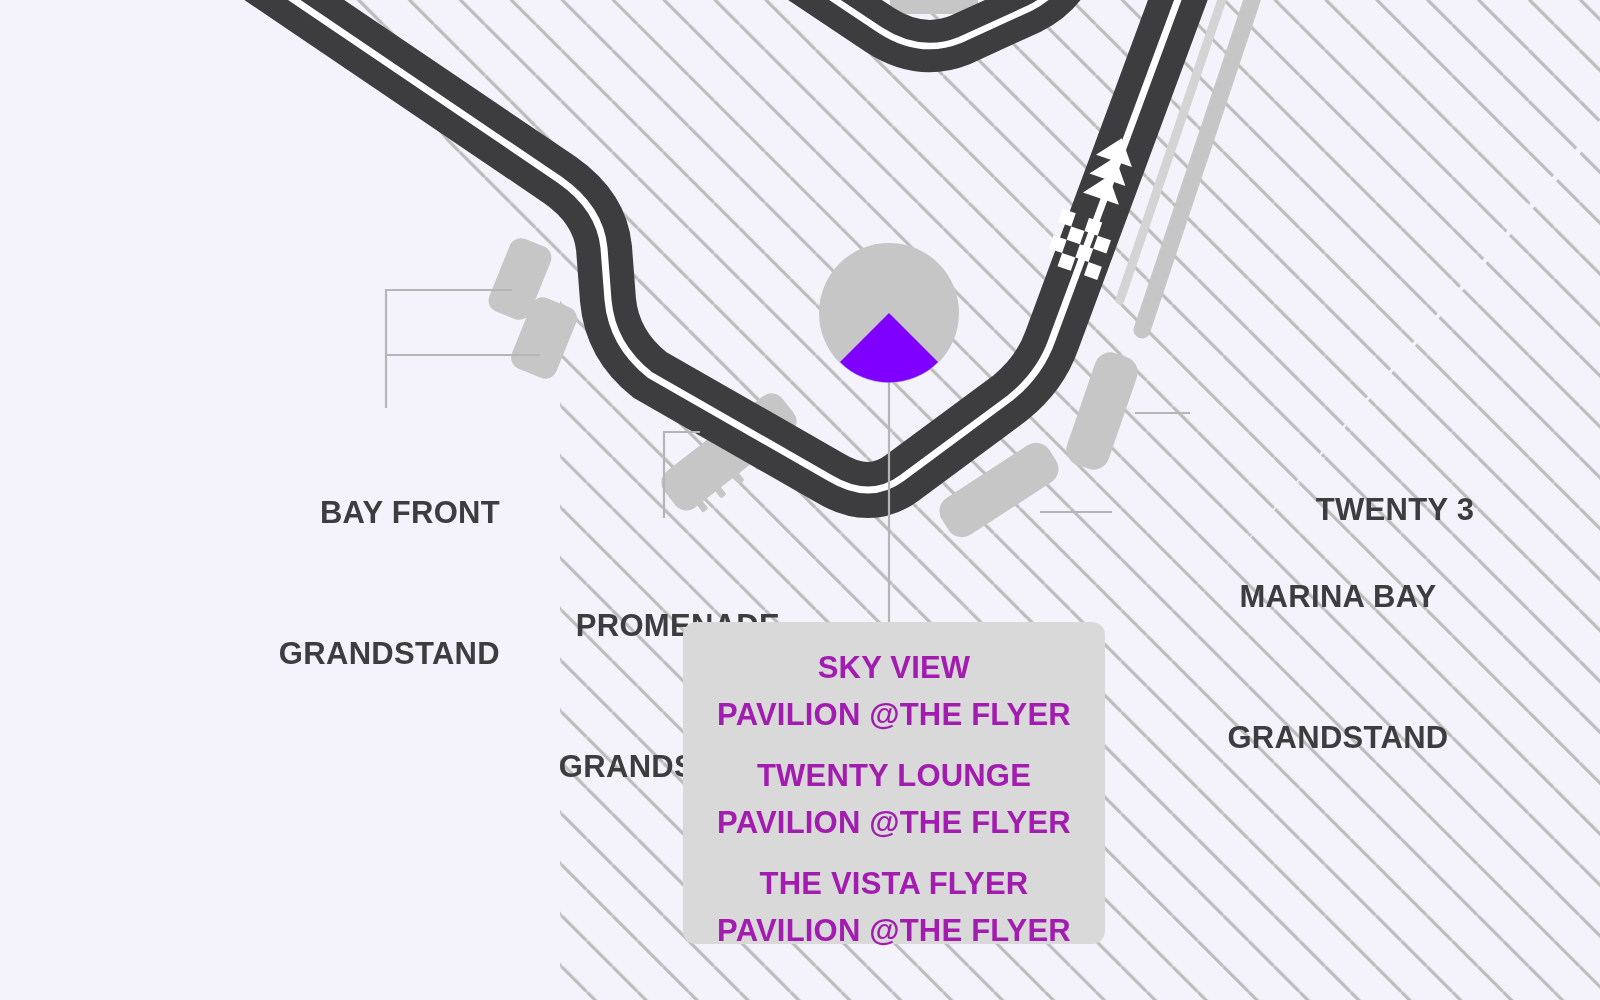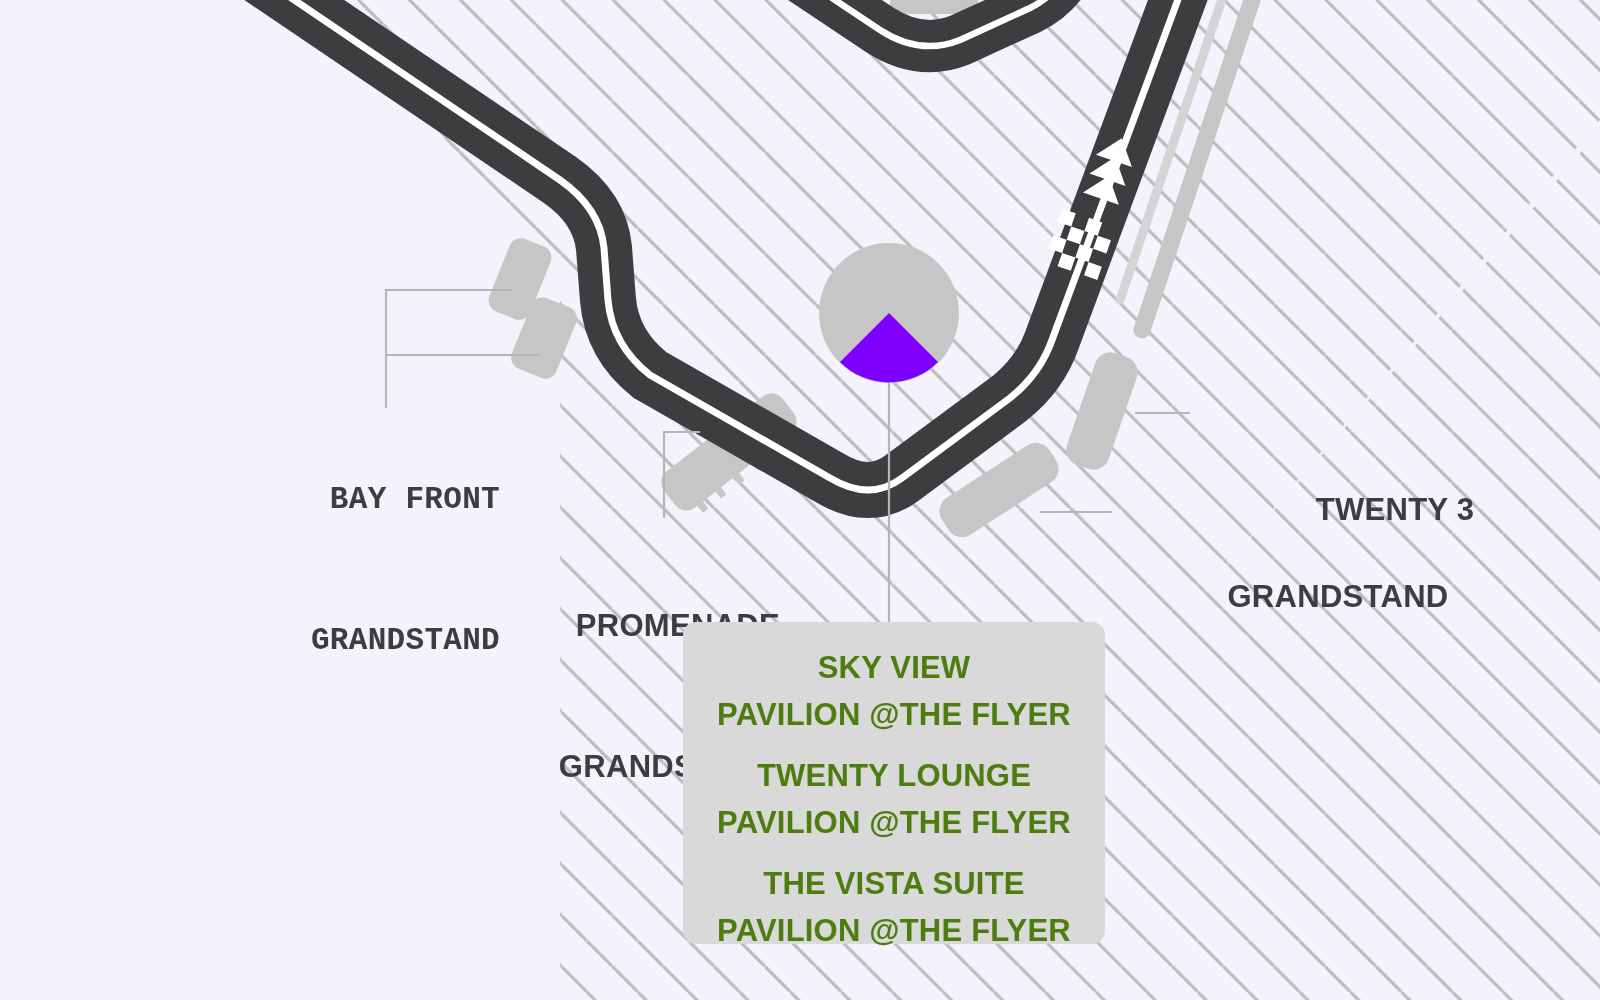--- a/index.html
+++ b/index.html
@@ -54,21 +54,21 @@
     text-align: center;
   }
   .venue-block { margin: 0 0 14px 0; }
   .venue-block:last-child { margin-bottom: 0; }
   .venue-name,
   .venue-sub {
     font-family: "Liberation Sans", sans-serif;
     font-weight: bold;
     font-size: 31px;
     line-height: 47px;
-    color: #4d7c0f;
+    color: #a21caf;
     letter-spacing: 0.2px;
     white-space: pre;
   }
 </style>
 </head>
 <body>
 
 <div id="map-root">
 
   <svg id="circuit-svg" viewBox="0 0 1600 1000" xmlns="http://www.w3.org/2000/svg">
@@ -217,46 +217,47 @@
       <path d="M 889,372 L 889,622"></path>
     </g>
 
     <g>
       <circle cx="889" cy="313" r="70" fill="#c6c6c6"></circle>
 
       <path d="M 889,313 L 840,362 A 69,69 0 0 0 938,362 Z" fill="#8000ff"></path>
     </g>
   </svg>
 
-  <div class="map-label align-right" style="left:80px; top:382px; width:420px;font-family:Liberation Mono, monospace;">
+  <div class="map-label align-right" style="left:80px; top:395px; width:420px;">
     <div>BAY FRONT</div>
     <div>GRANDSTAND</div>
   </div>
 
   <div class="map-label align-right" style="left:360px; top:508px; width:420px;">
     <div>PROMENADE</div>
     <div>GRANDSTAND</div>
   </div>
 
   <div class="map-label align-left" style="left:1205px; top:392px; width:380px;">
     <div>TWENTY 3</div>
   </div>
 
   <div class="map-label align-left" style="left:1118px; top:479px; width:440px;">
+    <div>MARINA BAY</div>
     <div>GRANDSTAND</div>
   </div>
 
   <div id="info-panel">
     <div class="venue-block">
       <div class="venue-name">SKY VIEW</div>
       <div class="venue-sub">PAVILION @THE FLYER</div>
     </div>
     <div class="venue-block">
       <div class="venue-name">TWENTY LOUNGE</div>
       <div class="venue-sub">PAVILION @THE FLYER</div>
     </div>
     <div class="venue-block">
-      <div class="venue-name">THE VISTA SUITE</div>
+      <div class="venue-name">THE VISTA FLYER</div>
       <div class="venue-sub">PAVILION @THE FLYER</div>
     </div>
   </div>
 
 </div>
 
 </body></html>

